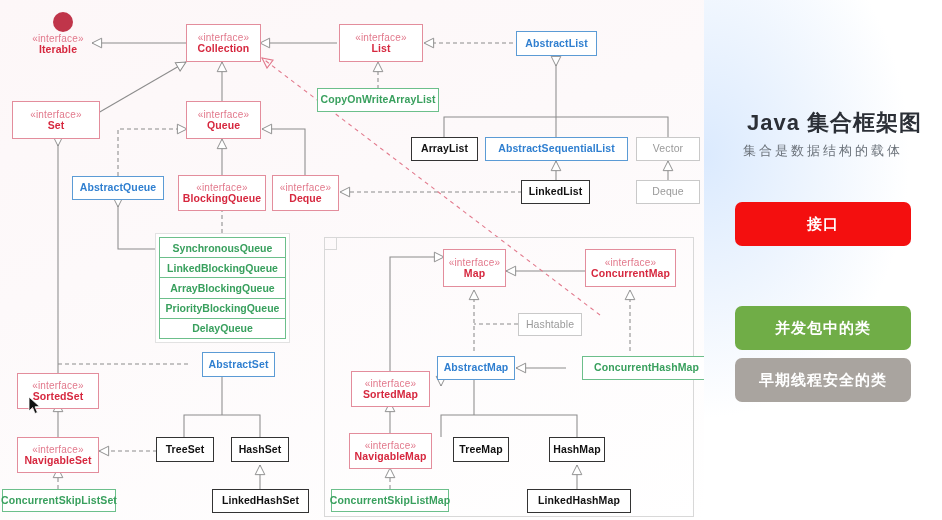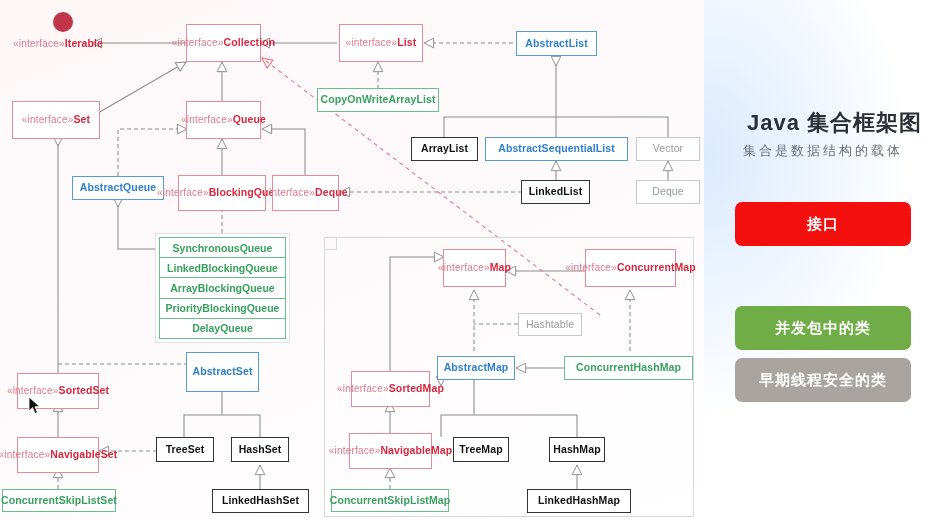--- a/index.html
+++ b/index.html
@@ -14,21 +14,21 @@
   #canvas{
     position:absolute;left:0;top:0;width:704px;height:520px;
     background:linear-gradient(160deg,#fdf7f8 0%,#fdf9fa 40%,#ffffff 100%);
     overflow:hidden;
   }
   #wires{position:absolute;left:0;top:0;width:704px;height:520px;}
 
   
   .node{
     position:absolute;box-sizing:border-box;
-    display:flex;flex-direction:row;align-items:center;justify-content:center;
+    display:flex;flex-direction:column;align-items:center;justify-content:center;
     text-align:center;line-height:1.12;
     background:#ffffff;
   }
   .node .ifl{font-size:10px;font-weight:400;letter-spacing:.2px;}
   .node .nm{font-size:10.5px;font-weight:bold;letter-spacing:.1px;}
 
   
   .iface{border:1.4px solid #e38d9c;color:#d6283f;}
   .iface .ifl{color:#e2798c;}
   .iface .nm{color:#d6283f;}
@@ -293,25 +293,25 @@
     </div>
 
     <div class="node legacy" style="left:518px;top:313px;width:64px;height:23px;">
       <span class="nm">Hashtable</span>
     </div>
 
     <div class="node abs" style="left:437px;top:356px;width:78px;height:24px;">
       <span class="nm">AbstractMap</span>
     </div>
 
-    <div class="node conc" style="left:564px;top:356px;width:129px;height:24px;">
+    <div class="node conc" style="left:582px;top:356px;width:129px;height:24px;">
       <span class="nm">ConcurrentHashMap</span>
     </div>
 
-    <div class="node abs" style="left:186px;top:352px;width:73px;height:40px;">
+    <div class="node abs" style="left:202px;top:352px;width:73px;height:25px;">
       <span class="nm">AbstractSet</span>
     </div>
 
     <div class="node iface" style="left:17px;top:373px;width:82px;height:36px;">
       <span class="ifl">«interface»</span>
       <span class="nm">SortedSet</span>
     </div>
 
     <div class="node iface" style="left:351px;top:371px;width:79px;height:36px;">
       <span class="ifl">«interface»</span>

